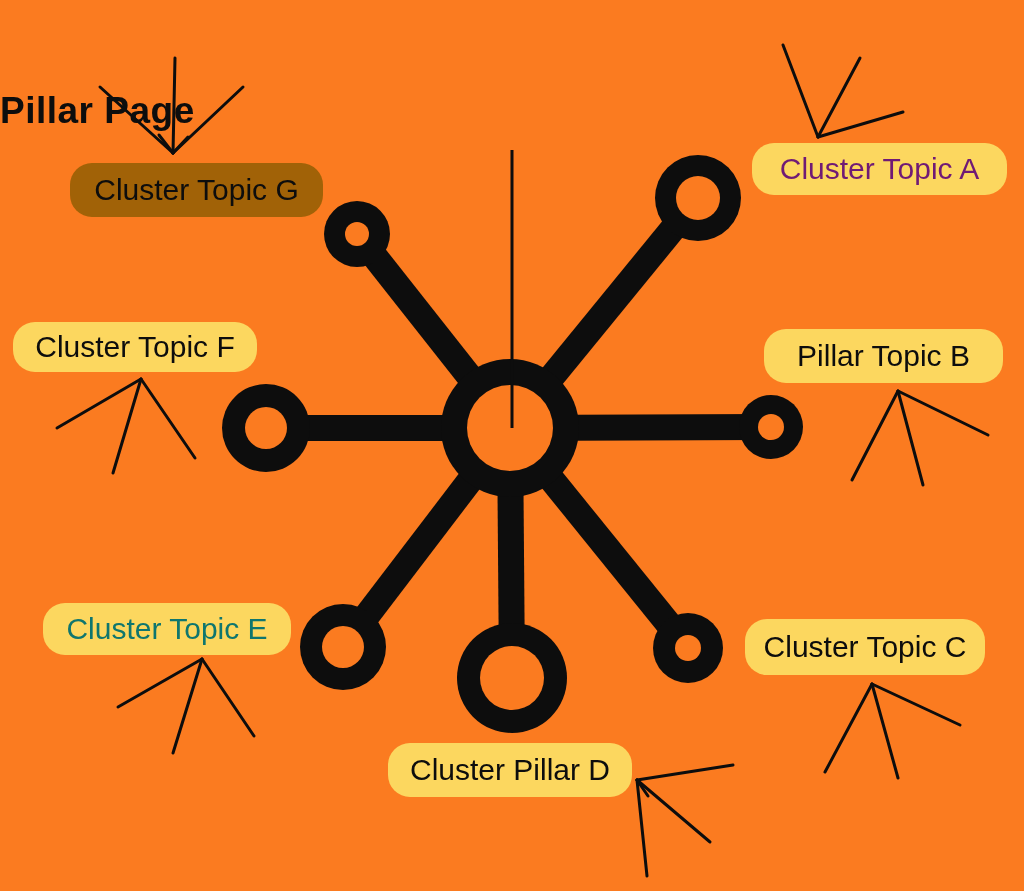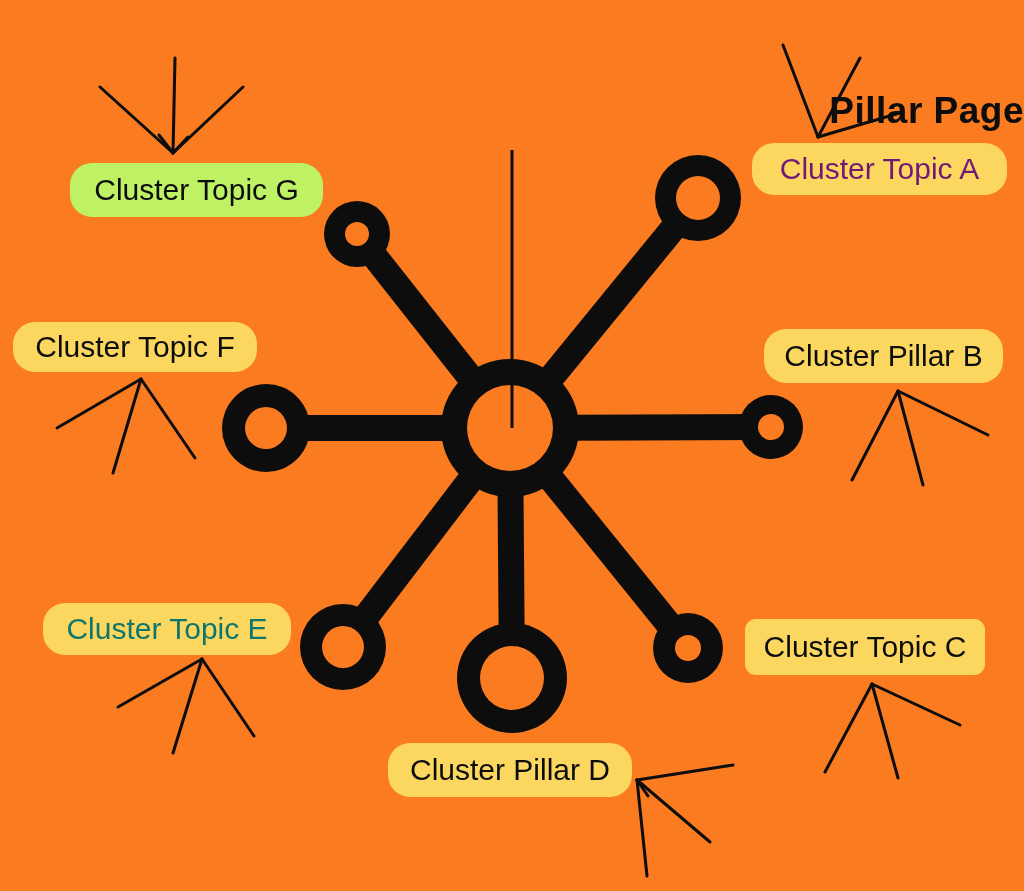--- a/index.html
+++ b/index.html
@@ -6,21 +6,21 @@
   body{
     position:relative;
     width:1024px;height:891px;
     overflow:hidden;
     font-family:"Liberation Sans",sans-serif;
   }
   .canvas{position:absolute;inset:0;}
   svg{position:absolute;left:0;top:0;}
   .title{
     position:absolute;left:0;top:90px;width:100%;
-    text-align:right;
+    text-align:left;
     font-size:37px;font-weight:700;letter-spacing:.5px;
     white-space:nowrap;
   }
   .label{
     position:absolute;
     display:flex;align-items:center;justify-content:center;
     border-radius:22px;
     font-size:30px;font-weight:500;
     white-space:nowrap;
   }
@@ -75,20 +75,20 @@
       <line x1="141" y1="379" x2="195" y2="458" stroke="#0D0D0D" stroke-width="3" stroke-linecap="round"></line>
       <line x1="173" y1="153" x2="100" y2="87" stroke="#0D0D0D" stroke-width="3" stroke-linecap="round"></line>
       <line x1="173" y1="153" x2="175" y2="58" stroke="#0D0D0D" stroke-width="3" stroke-linecap="round"></line>
       <line x1="173" y1="153" x2="243" y2="87" stroke="#0D0D0D" stroke-width="3" stroke-linecap="round"></line>
       <line x1="173" y1="153" x2="159" y2="135" stroke="#0D0D0D" stroke-width="3" stroke-linecap="round"></line>
       <line x1="173" y1="153" x2="188" y2="137" stroke="#0D0D0D" stroke-width="3" stroke-linecap="round"></line>
     </svg>
   <div class="title" style="color: rgb(13, 13, 13);">Pillar Page</div>
   <div id="labels">
       <div class="label" style="left: 752px; top: 143px; width: 255px; height: 52px; background: rgb(252, 215, 95); color: #701a75;">Cluster Topic A</div>
-      <div class="label" style="left: 764px; top: 329px; width: 239px; height: 54px; background: rgb(252, 215, 95); color: rgb(13, 13, 13);">Cluster Pillar B</div>
-      <div class="label" style="left: 745px; top: 619px; width: 240px; height: 56px; background: rgb(252, 215, 95); color: rgb(13, 13, 13); border-radius: 11px;">Cluster Topic C</div>
+      <div class="label" style="left: 764px; top: 329px; width: 239px; height: 54px; background: rgb(252, 215, 95); color: rgb(13, 13, 13);">Pillar Topic B</div>
+      <div class="label" style="left: 745px; top: 619px; width: 240px; height: 56px; background: rgb(252, 215, 95); color: rgb(13, 13, 13);">Cluster Topic C</div>
       <div class="label" style="left: 388px; top: 743px; width: 244px; height: 54px; background: rgb(252, 215, 95); color: rgb(13, 13, 13);">Cluster Pillar D</div>
       <div class="label" style="left: 43px; top: 603px; width: 248px; height: 52px; background: rgb(252, 215, 95); color: #0f766e;">Cluster Topic E</div>
       <div class="label" style="left: 13px; top: 322px; width: 244px; height: 50px; background: rgb(252, 215, 95); color: rgb(13, 13, 13); text-align: center;">Cluster Topic F</div>
-      <div class="label" style="left: 70px; top: 163px; width: 253px; height: 54px; background: #bef264; color: rgb(13, 13, 13);">Cluster Topic G</div>
+      <div class="label" style="left: 70px; top: 163px; width: 253px; height: 54px; background: #a16207; color: rgb(13, 13, 13);">Cluster Topic G</div>
     </div>
 </div>
 
 </body></html>

